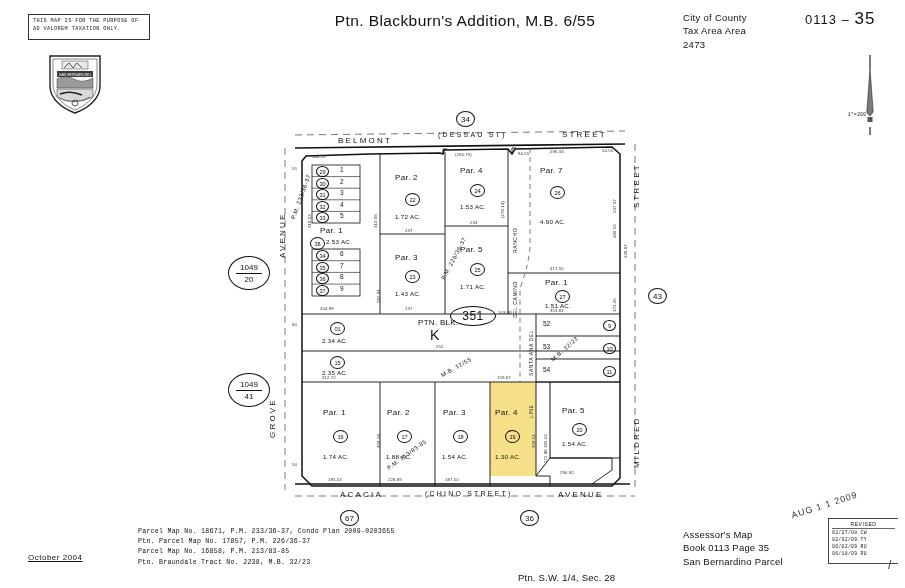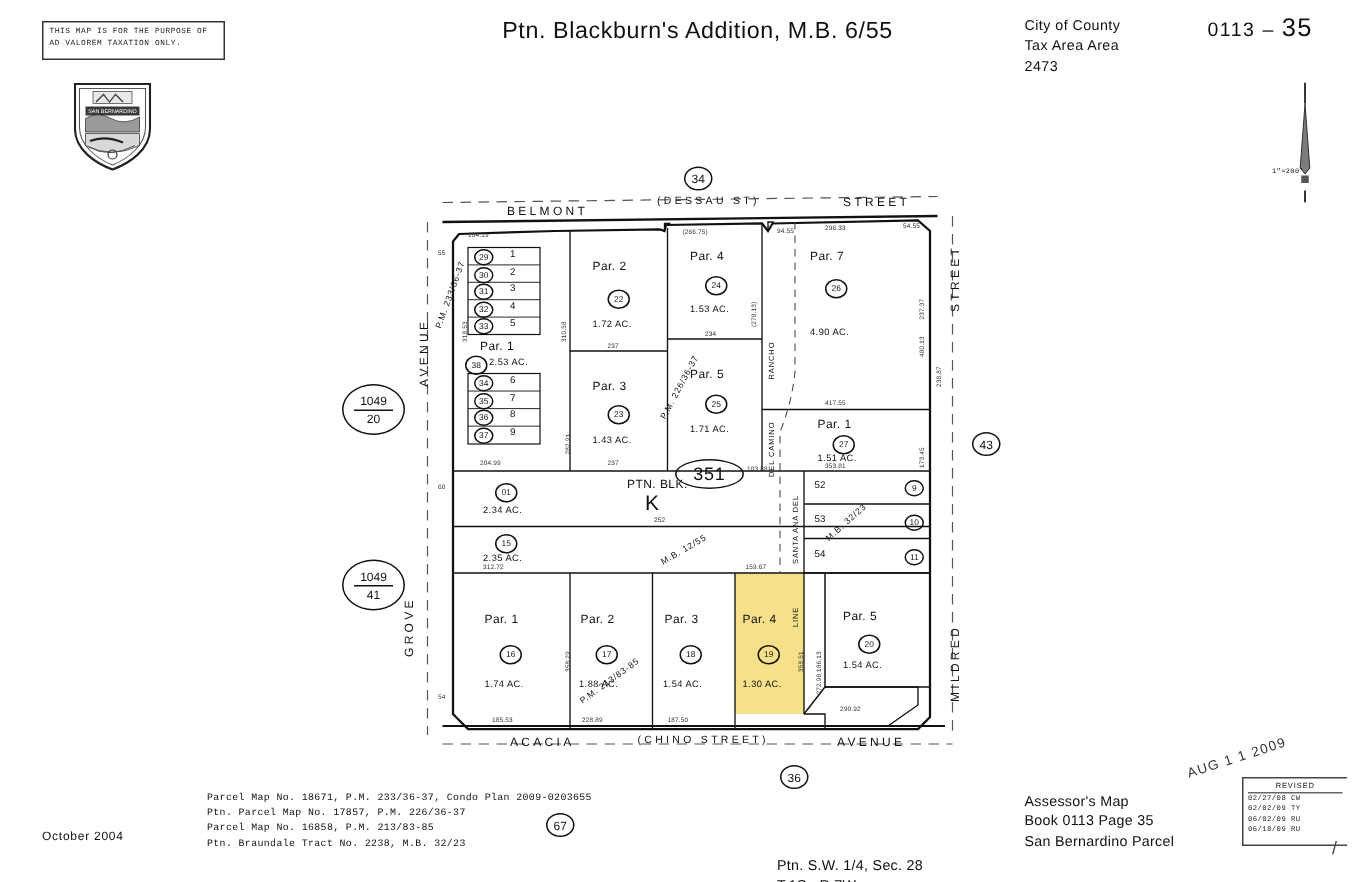--- a/index.html
+++ b/index.html
@@ -31,21 +31,21 @@
   .circ.md{width:13px;height:11px;}
   .circ.lg{width:17px;height:14px;font-size:8px;}
   .oval{position:absolute;border:1.4px solid #111;border-radius:50%;
       display:flex;align-items:center;justify-content:center;}
   .stname{position:absolute;font-size:8px;letter-spacing:2.2px;white-space:nowrap;}
   .vst{transform-origin:left top;}
   .lotnum{position:absolute;font-size:6.5px;}
   .pmdiag{position:absolute;font-size:5.8px;letter-spacing:.6px;white-space:nowrap;}
   .big{position:absolute;font-size:14px;}
   
-  #octdate{left:28px;top:553px;font-size:8px;letter-spacing:.5px;}
+  #octdate{left:28px;top:553px;font-size:8px;letter-spacing:.5px;text-decoration:underline;}
   #refs{left:138px;top:527px;font-size:6.6px;line-height:1.55;letter-spacing:.25px;}
   #secblock{left:518px;top:551px;font-size:9.5px;line-height:1.42;letter-spacing:.2px;margin-top:20px;}
   #amblock{left:683px;top:528px;font-size:9.5px;line-height:1.42;letter-spacing:.2px;}
   #stamp{left:790px;top:500px;font-size:9px;letter-spacing:1px;
       transform:rotate(-18deg);color:#333;}
   #revbox{left:828px;top:518px;width:70px;height:46px;border:1px solid #444;
       border-right:none;box-sizing:border-box;padding:2px 3px;}
   #revbox .rt{font-size:5px;text-align:center;letter-spacing:.6px;
       border-bottom:1px solid #666;padding-bottom:1px;margin-bottom:1px;}
   #revbox .rr{font-size:4.8px;letter-spacing:.3px;line-height:1.45;color:#222;}
@@ -171,21 +171,21 @@
   <div class="stname vst" style="left:38px;top:140px;transform:rotate(-90deg);">AVENUE</div>
   <div class="stname vst" style="left:28px;top:320px;transform:rotate(-90deg);">GROVE</div>
   <div class="stname vst" style="left:392px;top:90px;transform:rotate(-90deg);">STREET</div>
   <div class="stname vst" style="left:392px;top:350px;transform:rotate(-90deg);">MILDRED</div>
   <div class="stname" style="left:100px;top:372px;">ACACIA</div>
   <div class="stname" style="left:185px;top:372px;font-size:7px;">(CHINO STREET)</div>
   <div class="stname" style="left:318px;top:372px;">AVENUE</div>
 
   <div class="circ lg" style="left:216px;top:-7px;">34</div>
   <div class="circ lg" style="left:408px;top:170px;">43</div>
-  <div class="circ lg" style="left:124px;top:392px;margin-top:32px;">67</div>
+  <div class="circ lg" style="left:100px;top:392px;">67</div>
   <div class="circ lg" style="left:280px;top:392px;">36</div>
 
   <div class="oval" style="left:-12px;top:138px;width:40px;height:32px;flex-direction:column;">
     <span style="font-size:8px;">1049</span>
     <span style="display:block;width:26px;height:1px;background:#111;margin:1px 0;"></span>
     <span style="font-size:8px;">20</span>
   </div>
   <div class="oval" style="left:-12px;top:255px;width:40px;height:32px;flex-direction:column;">
     <span style="font-size:8px;">1049</span>
     <span style="display:block;width:26px;height:1px;background:#111;margin:1px 0;"></span>

